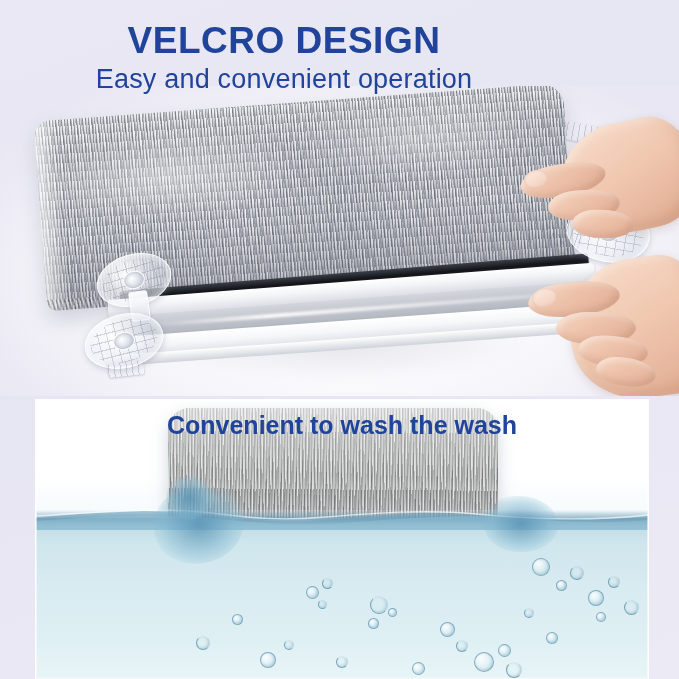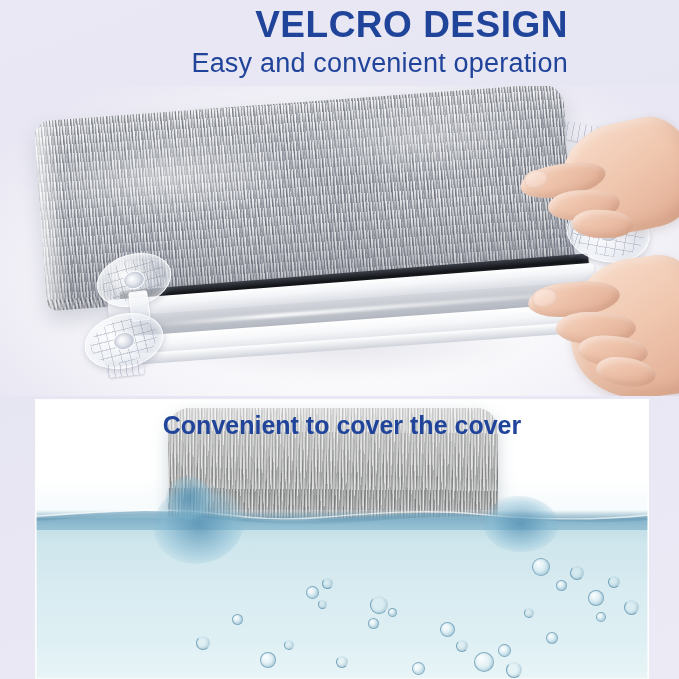--- a/index.html
+++ b/index.html
@@ -6,21 +6,21 @@
   html,body{margin:0;padding:0;}
   body{
     width:679px;height:679px;overflow:hidden;
     font-family:"Liberation Sans", sans-serif;
     background:#e7e6f3;
   }
   .canvas{position:relative;width:679px;height:679px;overflow:hidden;
     background:linear-gradient(160deg,#e9e8f4 0%,#e6e5f2 40%,#eceaf5 100%);}
 
   
-  .title-block{position:absolute;left:0;top:4px;width:568px;text-align:right;z-index:40;}
+  .title-block{position:absolute;left:0;top:20px;width:568px;text-align:center;z-index:40;}
   .title{
     font-size:37px;font-weight:bold;letter-spacing:0.5px;
     color:#21449b;line-height:42px;margin:0;
   }
   .subtitle{
     font-size:27px;font-weight:500;color:#21449b;
     line-height:30px;margin:2px 0 0 0;letter-spacing:0.2px;
   }
 
   
@@ -237,21 +237,21 @@
       <div class="finger" style="left:556px;top:226px;width:80px;height:32px;transform:rotate(0deg);"></div>
       <div class="finger" style="left:578px;top:250px;width:70px;height:30px;transform:rotate(4deg);"></div>
       <div class="finger" style="left:596px;top:272px;width:60px;height:28px;transform:rotate(8deg);"></div>
     </div>
   </div>
 
   <div class="panel">
     <div class="air"></div>
 
     <div class="panel-head">
-      <div class="panel-title">Convenient to cover the cover</div>
+      <div class="panel-title">Convenient to wash the wash</div>
     </div>
 
     <div class="wash-pad">
       <div class="wash-tex"></div>
       <div class="wash-top-glow"></div>
       <div class="wash-wet"></div>
     </div>
 
     <div class="water"></div>
     <div class="water-surface"></div>

